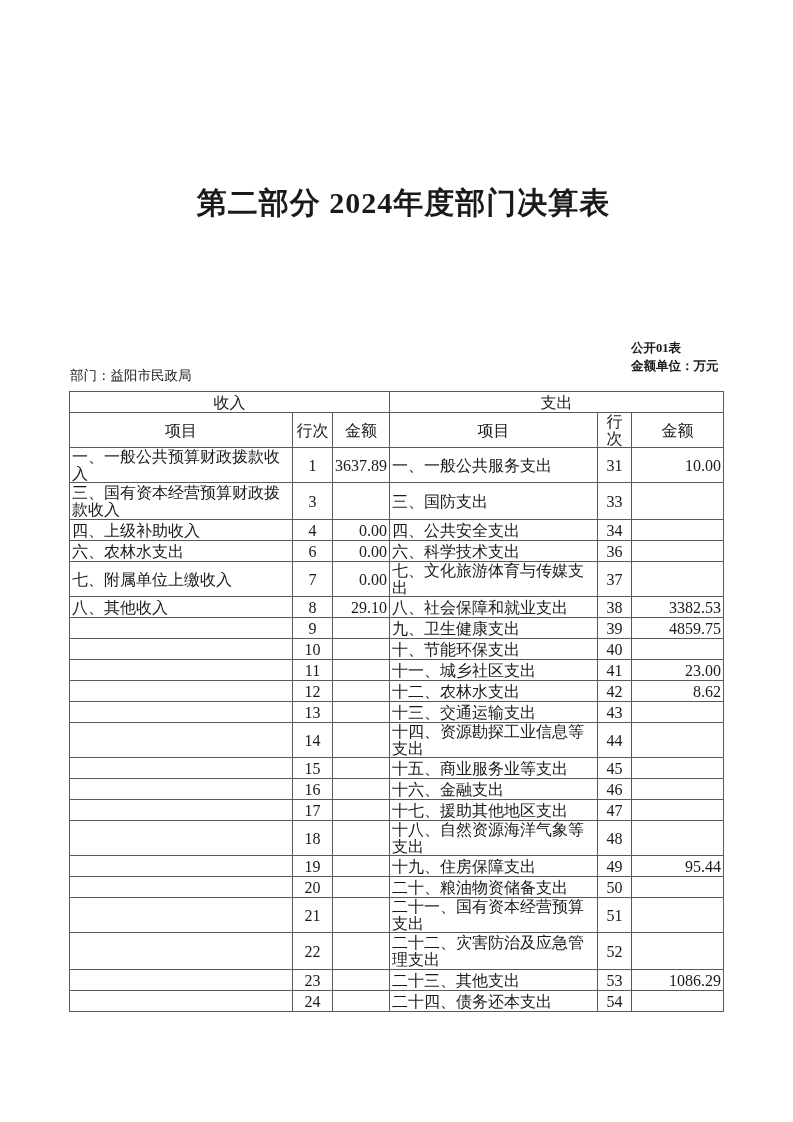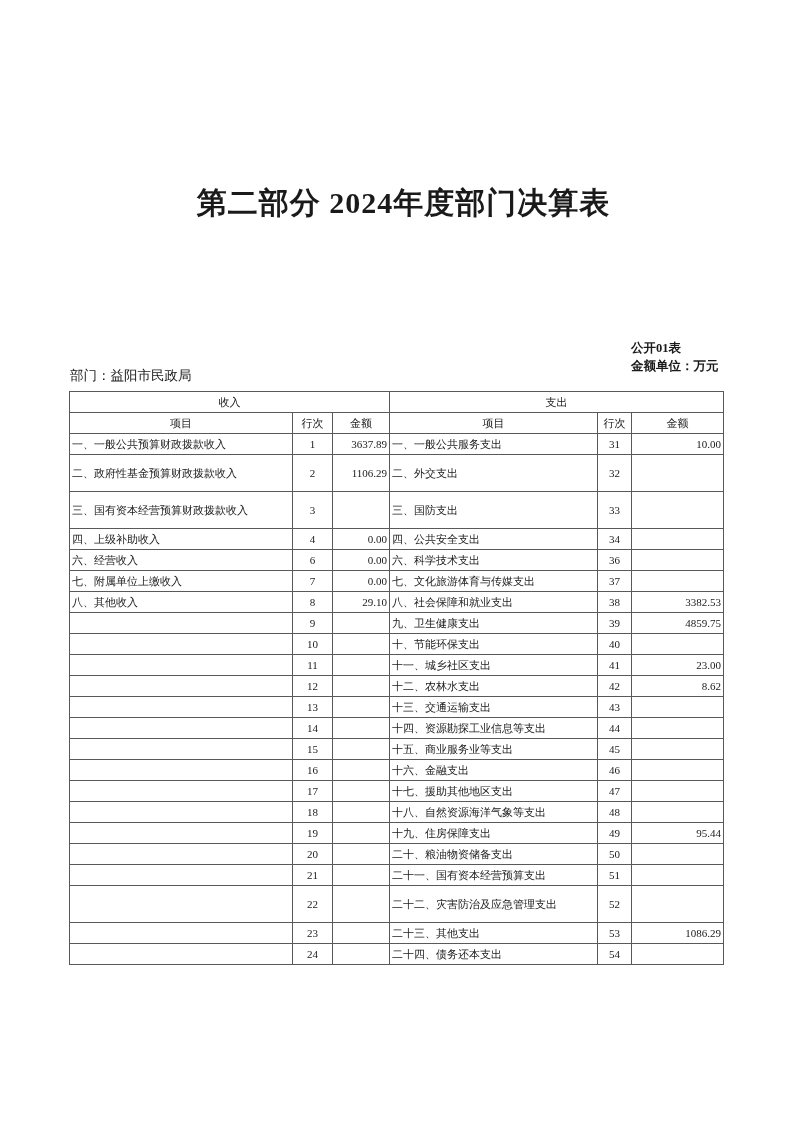--- a/index.html
+++ b/index.html
@@ -53,21 +53,21 @@
     top: 367px;
     font-size: 13.5px;
   }
   table.acct {
     position: absolute;
     left: 69px;
     top: 391px;
     border-collapse: collapse;
     table-layout: fixed;
     width: 654px;
-    font-size: 11px;
+    font-size: 16px;
   }
   table.acct th, table.acct td {
     border: 1px solid #595959;
     padding: 0 2px;
     font-weight: normal;
     line-height: 17px;
     vertical-align: middle;
     overflow: hidden;
     word-break: break-all;
   }
@@ -119,28 +119,20 @@
     <tbody>
     <tr>
       <td class="al">一、一般公共预算财政拨款收入</td>
       <td class="ac">1</td>
       <td class="ar">3637.89</td>
       <td class="al">一、一般公共服务支出</td>
       <td class="ac">31</td>
       <td class="ar">10.00</td>
     </tr>
 
-    <tr class="tall">
-      <td class="al">二、政府性基金预算财政拨款收入</td>
-      <td class="ac">2</td>
-      <td class="ar">1106.29</td>
-      <td class="al">二、外交支出</td>
-      <td class="ac">32</td>
-      <td class="ar"></td>
-    </tr>
 
     <tr class="tall">
       <td class="al">三、国有资本经营预算财政拨款收入</td>
       <td class="ac">3</td>
       <td class="ar"></td>
       <td class="al">三、国防支出</td>
       <td class="ac">33</td>
       <td class="ar"></td>
     </tr>
 
@@ -148,21 +140,21 @@
       <td class="al">四、上级补助收入</td>
       <td class="ac">4</td>
       <td class="ar">0.00</td>
       <td class="al">四、公共安全支出</td>
       <td class="ac">34</td>
       <td class="ar"></td>
     </tr>
 
 
     <tr>
-      <td class="al">六、经营收入</td>
+      <td class="al">六、农林水支出</td>
       <td class="ac">6</td>
       <td class="ar">0.00</td>
       <td class="al">六、科学技术支出</td>
       <td class="ac">36</td>
       <td class="ar"></td>
     </tr>
 
     <tr>
       <td class="al">七、附属单位上缴收入</td>
       <td class="ac">7</td>

